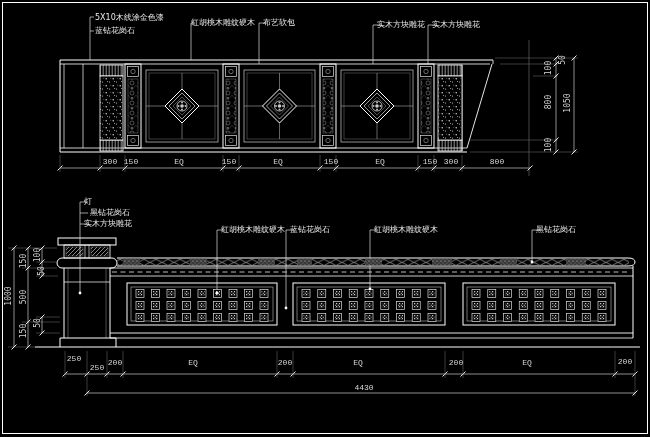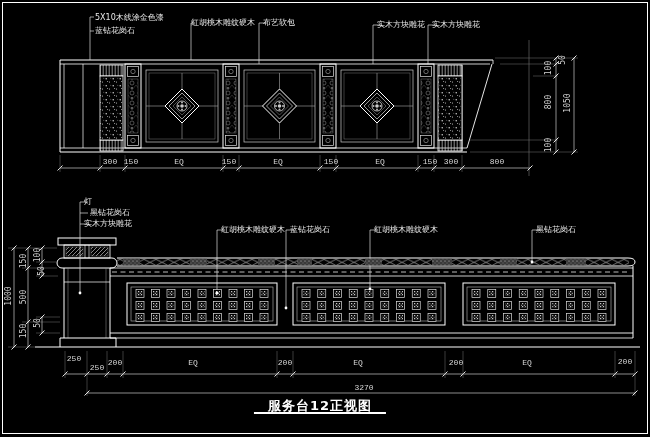--- a/index.html
+++ b/index.html
@@ -476,24 +476,23 @@
 
   <div class="t dim" style="left:74px;top:354px">250</div>
   <div class="t dim" style="left:97px;top:363px">250</div>
   <div class="t dim" style="left:115px;top:358px">200</div>
   <div class="t dim" style="left:193px;top:358px">EQ</div>
   <div class="t dim" style="left:285px;top:358px">200</div>
   <div class="t dim" style="left:358px;top:358px">EQ</div>
   <div class="t dim" style="left:456px;top:358px">200</div>
   <div class="t dim" style="left:527px;top:358px">EQ</div>
   <div class="t dim" style="left:625px;top:357px">200</div>
-  <div class="t dim" style="left:364px;top:383px">3270</div>
+  <div class="t dim" style="left:364px;top:383px">4430</div>
 
   <div class="t rot" style="left:8px;top:296px">1000</div>
   <div class="t rot" style="left:23px;top:261px">150</div>
   <div class="t rot" style="left:23px;top:297px">500</div>
   <div class="t rot" style="left:23px;top:331px">150</div>
   <div class="t rot" style="left:37px;top:255px">100</div>
   <div class="t rot" style="left:41px;top:271px">50</div>
   <div class="t rot" style="left:37px;top:323px">50</div>
 
-  <div class="t title" style="left:320px;top:401px">服务台12正视图</div>
 </div>
 
 </body></html>

